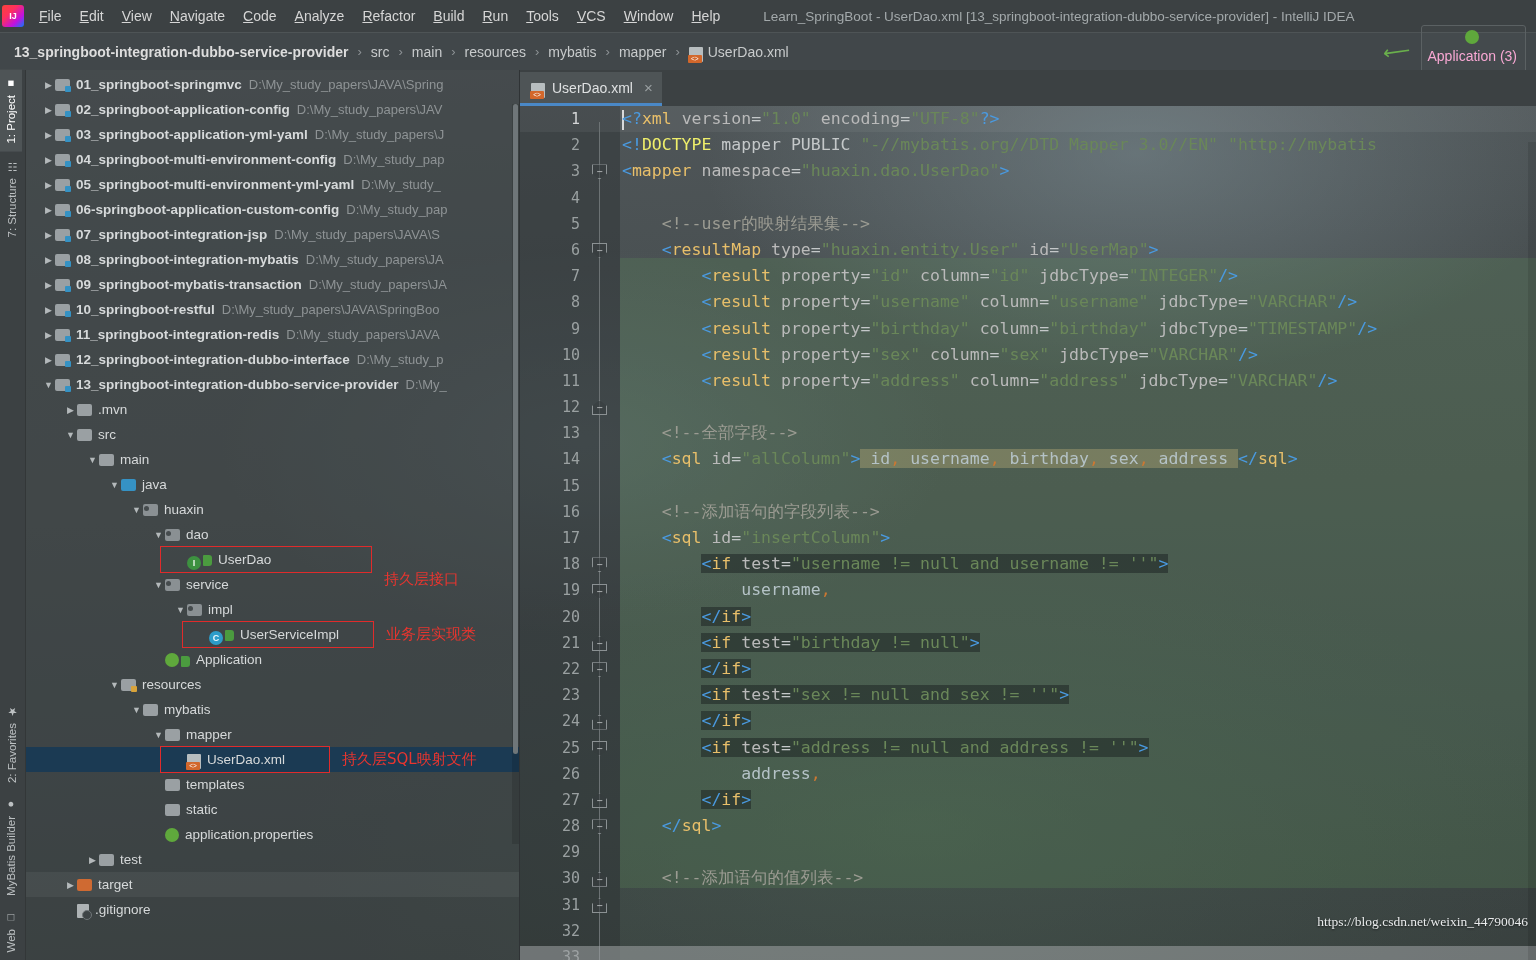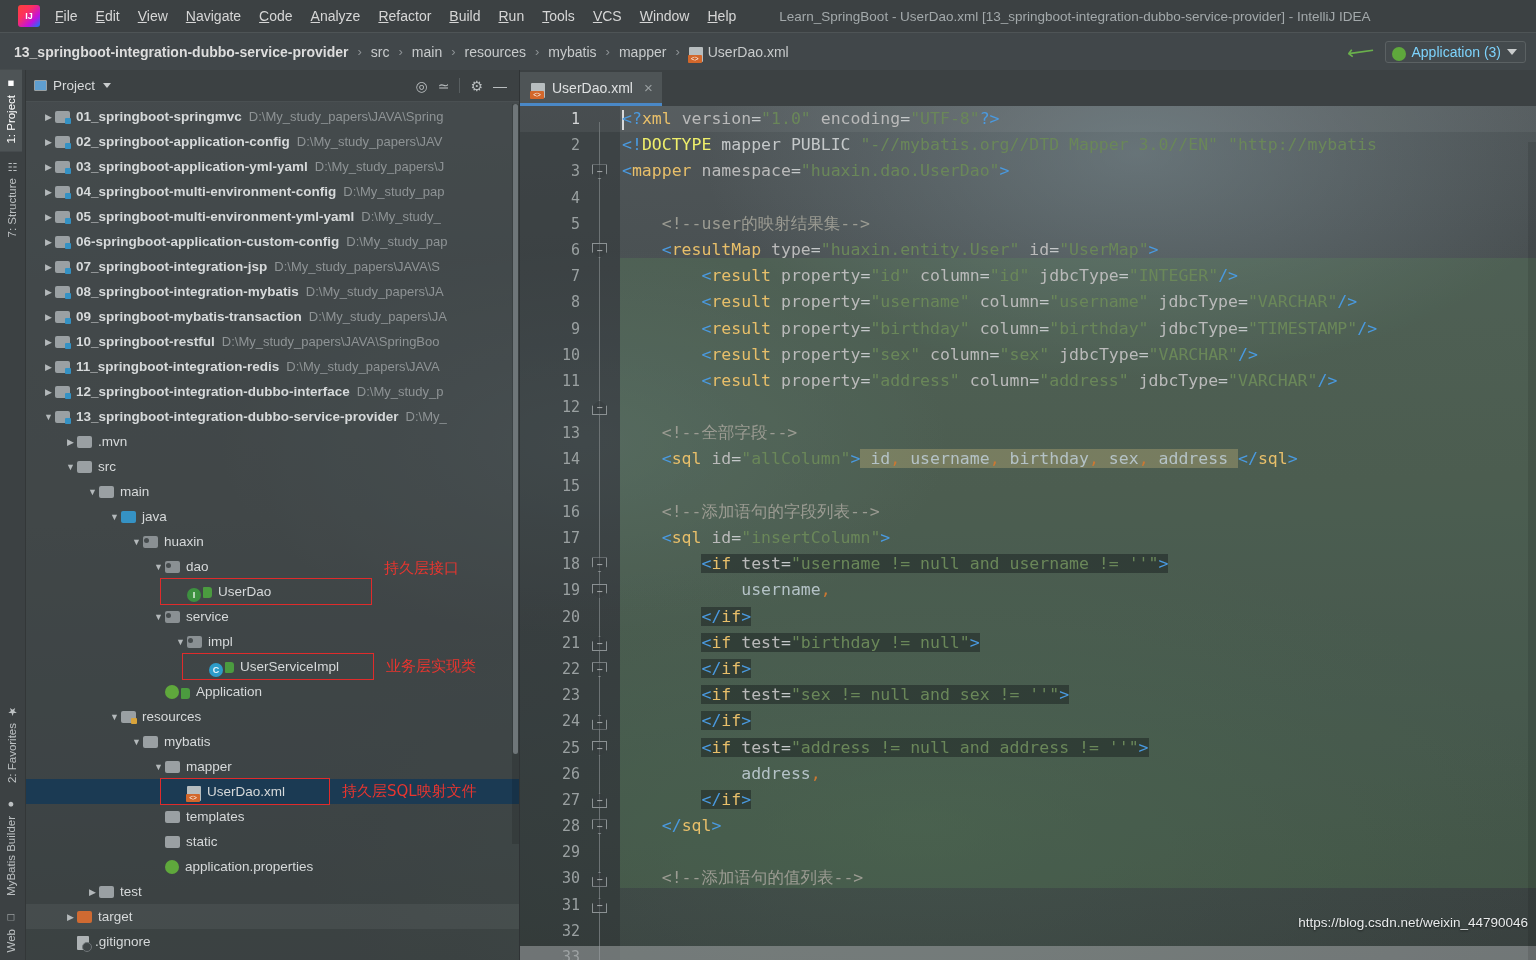--- a/index.html
+++ b/index.html
@@ -20,21 +20,21 @@
       radial-gradient(ellipse 900px 420px at 60% 86%, rgba(72,92,80,.55), rgba(0,0,0,0) 70%),
       linear-gradient(178deg,#53595c 0%, #4a5153 28%, #474e4e 52%, #40484a 74%, #39413f 100%);
     z-index:0;
   }
 
   
   .menubar{
     position:relative; z-index:5;
     height:32px; display:flex; align-items:center;
     background:#3c4143;
-    padding-left:18px;
+    padding-left:2px;
   }
   .ij-logo{
     width:22px;height:22px;margin-right:6px;flex:0 0 auto;
     border-radius:3px;
     background:linear-gradient(135deg,#f9423a 0%,#fe315d 35%,#c111e0 70%,#087cfa 100%);
     position:relative;
   }
   .ij-logo::after{
     content:"IJ"; position:absolute; inset:0;
     color:#fff; font-size:9px; font-weight:bold;
@@ -58,22 +58,23 @@
   }
   .crumb{ font-size:14px; color:#c8cbcc; white-space:nowrap; }
   .crumb.first{ font-weight:bold; color:#dddddd; }
   .crumb-sep{ color:#8d9295; margin:0 9px; font-size:13px; }
   .crumb-file{ display:flex;align-items:center;gap:5px; }
   .navbar-right{ margin-left:auto; display:flex; align-items:center; gap:10px; padding-right:10px; }
   .hammer{ color:#6ab04c; font-size:19px; line-height:1; transform:rotate(-8deg); }
   .run-config{
     display:flex;align-items:center;gap:6px;
     border:1px solid #5b6163; border-radius:3px;
-    padding:2px 8px 2px 6px; font-size:14px; color:#7dd3fc;
+    padding:2px 8px 2px 6px; font-size:14px; color:#f9a8d4;
     background:rgba(255,255,255,.02);
+    flex-direction:column;
   }
   .caret-down{ width:0;height:0;border-left:5px solid transparent;border-right:5px solid transparent;border-top:6px solid #c9cccd; }
 
   
   .workspace{ position:relative; z-index:5; display:flex; height:890px; }
 
   
   .leftstrip{
     width:26px; background:#3c4143; flex:0 0 26px;
     display:flex; flex-direction:column; justify-content:space-between;
@@ -243,21 +244,21 @@
   .green-block{
     position:absolute; left:0; right:0; pointer-events:none;
     background:rgba(96,150,90,.22);
   }
 
   .caret{
     position:absolute; width:2px; height:20px; background:#d7d9da; left:2px; top:4px;
   }
   .watermark{
     position:absolute; right:8px; bottom:30px; color:#e9ebec; font-size:13.5px;
-    font-family:Liberation Sans, sans-serif; text-shadow:0 1px 2px rgba(0,0,0,.6);
+    font-family:Liberation Serif, serif; text-shadow:0 1px 2px rgba(0,0,0,.6);
   }
   .bottom-strip{
     position:absolute; left:0; right:0; bottom:0; height:14px;
     background:rgba(160,164,166,.55);
   }
   .right-edge{
     position:absolute; right:0; top:36px; bottom:0; width:8px; background:rgba(0,0,0,.10);
   }
 </style>
 </head>
@@ -337,32 +338,20 @@
           <span class="vicon">●</span>
         </div>
         <div class="vtab">
           <span>Web</span>
           <span class="vicon">□</span>
         </div>
       </div>
   </div>
 
   <div class="project-panel">
-    <div class="panel-head">
-      <span class="sq"></span>
-      <span class="panel-title">Project</span>
-      <span class="tri"></span>
-      <span class="panel-tools">
-        <span>◎</span>
-        <span>≃</span>
-        <span class="tool-div"></span>
-        <span>⚙</span>
-        <span>—</span>
-      </span>
-    </div>
     <div class="tree" id="tree">
         <div class="row" style="padding-left: 16px;">
           <span class="arrow">▶</span>
           <span class="ic" style="width: auto; flex: 0 0 auto; margin-right: 6px;"><span class="f-src"></span></span>
           <span class="lbl bold">01_springboot-springmvc</span>
           <span class="path">D:\My_study_papers\JAVA\Spring</span>
         </div>
         <div class="row" style="padding-left: 16px;">
           <span class="arrow">▶</span>
           <span class="ic" style="width: auto; flex: 0 0 auto; margin-right: 6px;"><span class="f-src"></span></span>
@@ -534,21 +523,21 @@
           <span class="arrow">▶</span>
           <span class="ic" style="width: auto; flex: 0 0 auto; margin-right: 6px;"><span class="f-orange"></span></span>
           <span class="lbl">target</span>
         </div>
         <div class="row" style="padding-left: 38px;">
           <span class="arrow"></span>
           <span class="ic" style="width: auto; flex: 0 0 auto; margin-right: 6px;"><span class="git-ic"></span></span>
           <span class="lbl">.gitignore</span>
         </div>
         <div class="redbox" style="left: 134px; top: 476px; width: 212px; height: 27px;"></div>
-        <div class="redlabel" style="left: 358px; top: 457px;">持久层接口</div>
+        <div class="redlabel" style="left: 358px; top: 500px;">持久层接口</div>
         <div class="redbox" style="left: 156px; top: 551px; width: 192px; height: 27px;"></div>
         <div class="redlabel" style="left: 360px; top: 555px;">业务层实现类</div>
         <div class="redbox" style="left: 134px; top: 676px; width: 170px; height: 27px;"></div>
         <div class="redlabel" style="left: 316px; top: 680px;">持久层SQL映射文件</div>
       </div>
     <div class="panel-scroll">
         <i></i>
       </div>
   </div>
 

